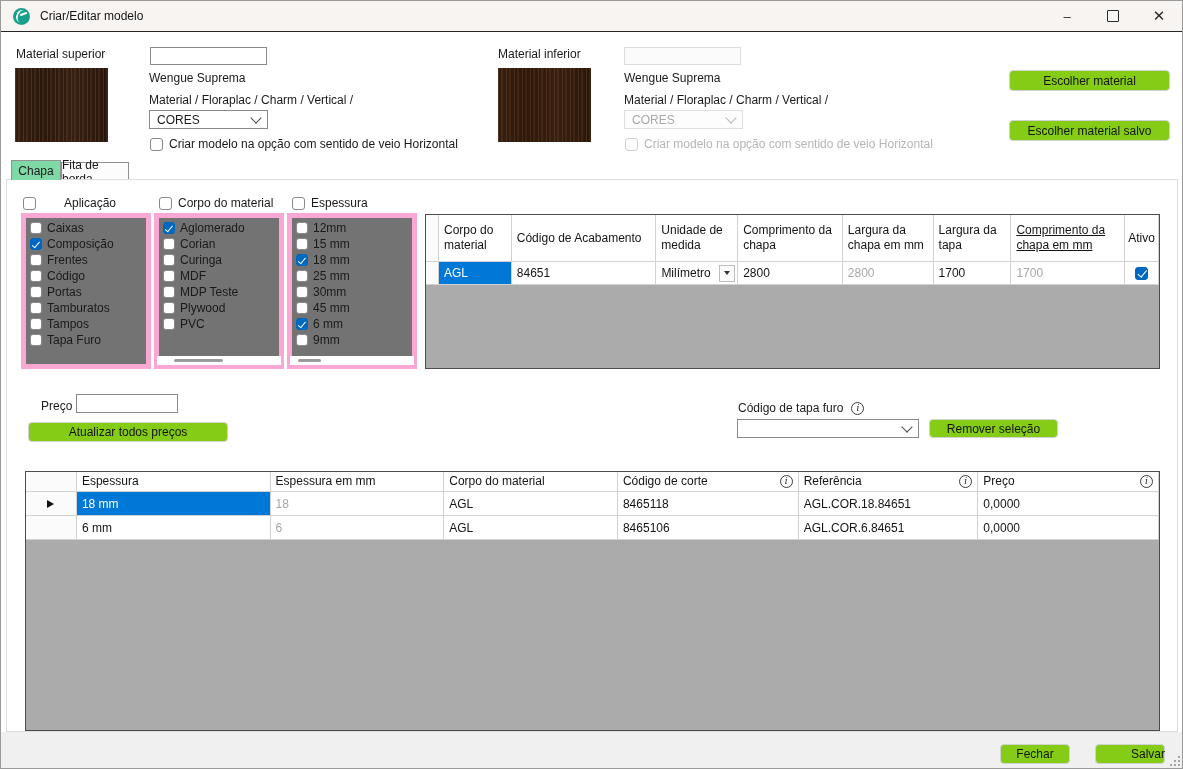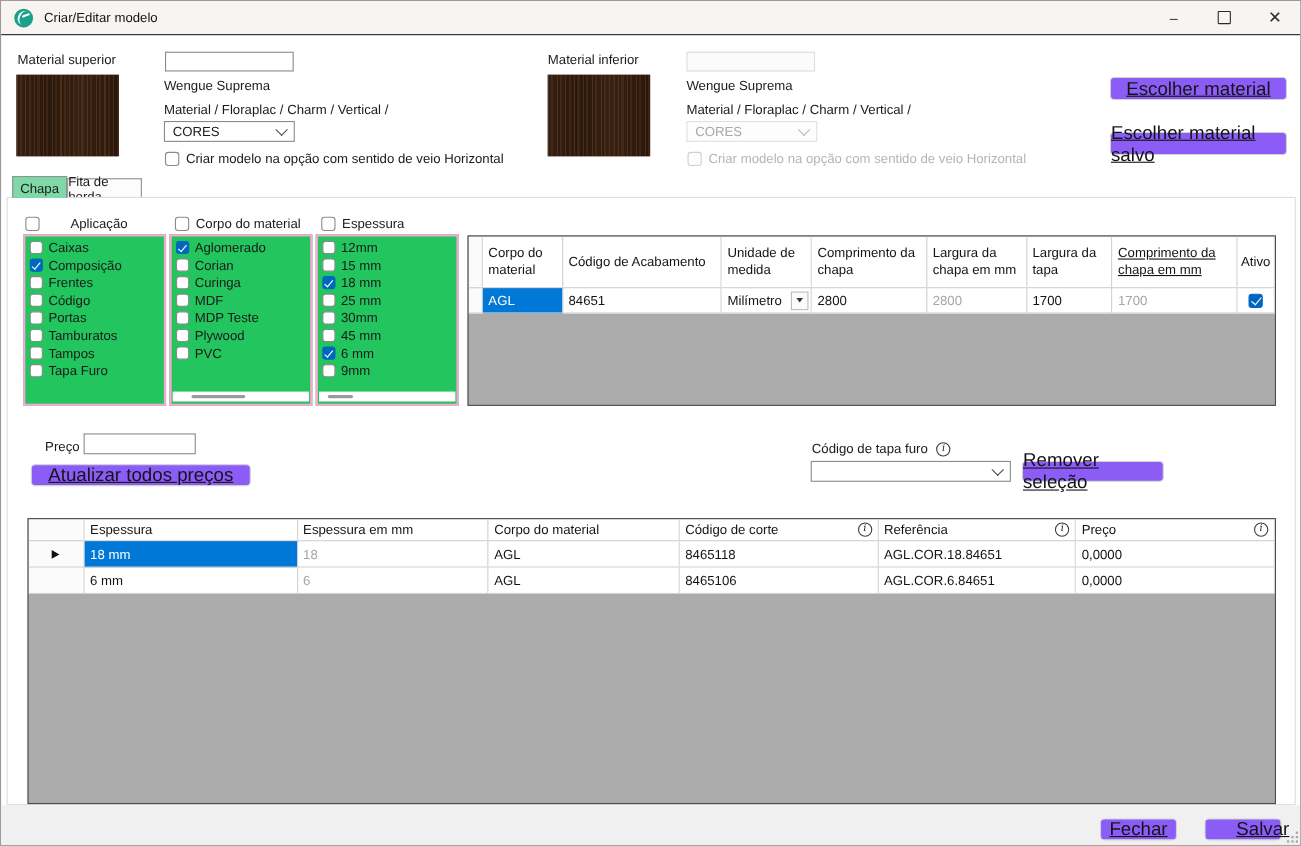--- a/index.html
+++ b/index.html
@@ -21,22 +21,22 @@
   .max-glyph{width:10px;height:10px;border:1px solid #2b2b2b;display:inline-block;border-radius:1px;}
   .lbl{position:absolute;white-space:nowrap;}
   .tinput{position:absolute;box-sizing:border-box;background:#fff;border:1px solid #8a8a8a;}
   .tinput.disabled{border-color:#dedede;background:#fbfbfb;}
   .combo{position:absolute;box-sizing:border-box;background:#fff;border:1px solid #8a8a8a;
     display:flex;align-items:center;padding:0 7px;font-size:12px;}
   .combo .chev{margin-left:auto;width:7px;height:7px;border-left:1.4px solid #4a4a4a;
     border-bottom:1.4px solid #4a4a4a;transform:rotate(-45deg);margin-top:-3px;flex:none;}
   .combo.disabled{border-color:#e0e0e0;color:#a8a8a8;background:#fdfdfd;}
   .combo.disabled .chev{border-color:#b9b9b9;}
-  .btn{position:absolute;box-sizing:border-box;background:#8b5cf6;border:1px solid #d2d2d2;
-    border-radius:4px;display:flex;align-items:center;justify-content:center;font-size:17px;color:#141414;text-decoration:underline;}
+  .btn{position:absolute;box-sizing:border-box;background:#84cc16;border:1px solid #d2d2d2;
+    border-radius:4px;display:flex;align-items:center;justify-content:center;font-size:12px;color:#141414;}
   .cb{display:inline-block;width:13px;height:13px;box-sizing:border-box;border:1px solid #8a8a8a;
     border-radius:3px;background:#fff;position:relative;flex:none;}
   .cb.checked{background:#0067c0;border-color:#0067c0;}
   .cb.checked::after{content:"";position:absolute;left:3.5px;top:0.5px;width:3.5px;height:7.5px;
     border:solid #fff;border-width:0 1.6px 1.6px 0;transform:rotate(40deg);}
   .cb.disabled{border-color:#cfcfcf;background:#fdfdfd;}
   .cbrow{position:absolute;display:flex;align-items:center;gap:6px;}
   .cbrow .t{white-space:nowrap;}
   .cbrow.disabled .t{color:#b5b5b5;}
   .wood{position:absolute;box-sizing:border-box;background-color:#3a2315;
@@ -47,21 +47,21 @@
   .info{display:inline-flex;width:13px;height:13px;box-sizing:border-box;border:1px solid #3d3d3d;
     border-radius:50%;align-items:center;justify-content:center;flex:none;
     font-family:"DejaVu Serif",serif;font-style:italic;font-size:9px;color:#222;line-height:1;}
   
   .tab{position:absolute;box-sizing:border-box;border:1px solid #919191;border-bottom:none;
     display:flex;align-items:center;justify-content:center;font-size:12px;background:#fcfcfc;}
   .tab.active{background:#7ed9a6;z-index:3;}
   .tabpanel{position:absolute;left:5px;top:178px;width:1172px;height:553px;background:#fff;
     border:1px solid #dcdcdc;box-sizing:border-box;}
   
-  .listbox{position:absolute;box-sizing:border-box;background:#22c55e;border:2px solid #f9a8d4;
+  .listbox{position:absolute;box-sizing:border-box;background:#737373;border:5px solid #f9a8d4;
     padding:2px 0 0 2px;overflow:hidden;}
   .cl-item{display:flex;align-items:center;gap:5px;height:16px;padding-left:2px;}
   .cl-item .cb{width:12px;height:12px;}
   .cl-item .cb.checked::after{left:3px;top:0.5px;width:3px;height:6.5px;}
   .hscroll{position:absolute;left:3px;right:3px;bottom:1px;height:9px;background:#fff;}
   .hscroll .thumb{position:absolute;top:3px;height:3px;background:#9b9b9b;border-radius:2px;}
   
   .grid{position:absolute;box-sizing:border-box;background:#ababab;border:1px solid #4c4c4c;overflow:hidden;}
   .grow{display:flex;}
   .gcell{box-sizing:border-box;background:#fff;border-right:1px solid #d2d2d2;border-bottom:1px solid #d2d2d2;

